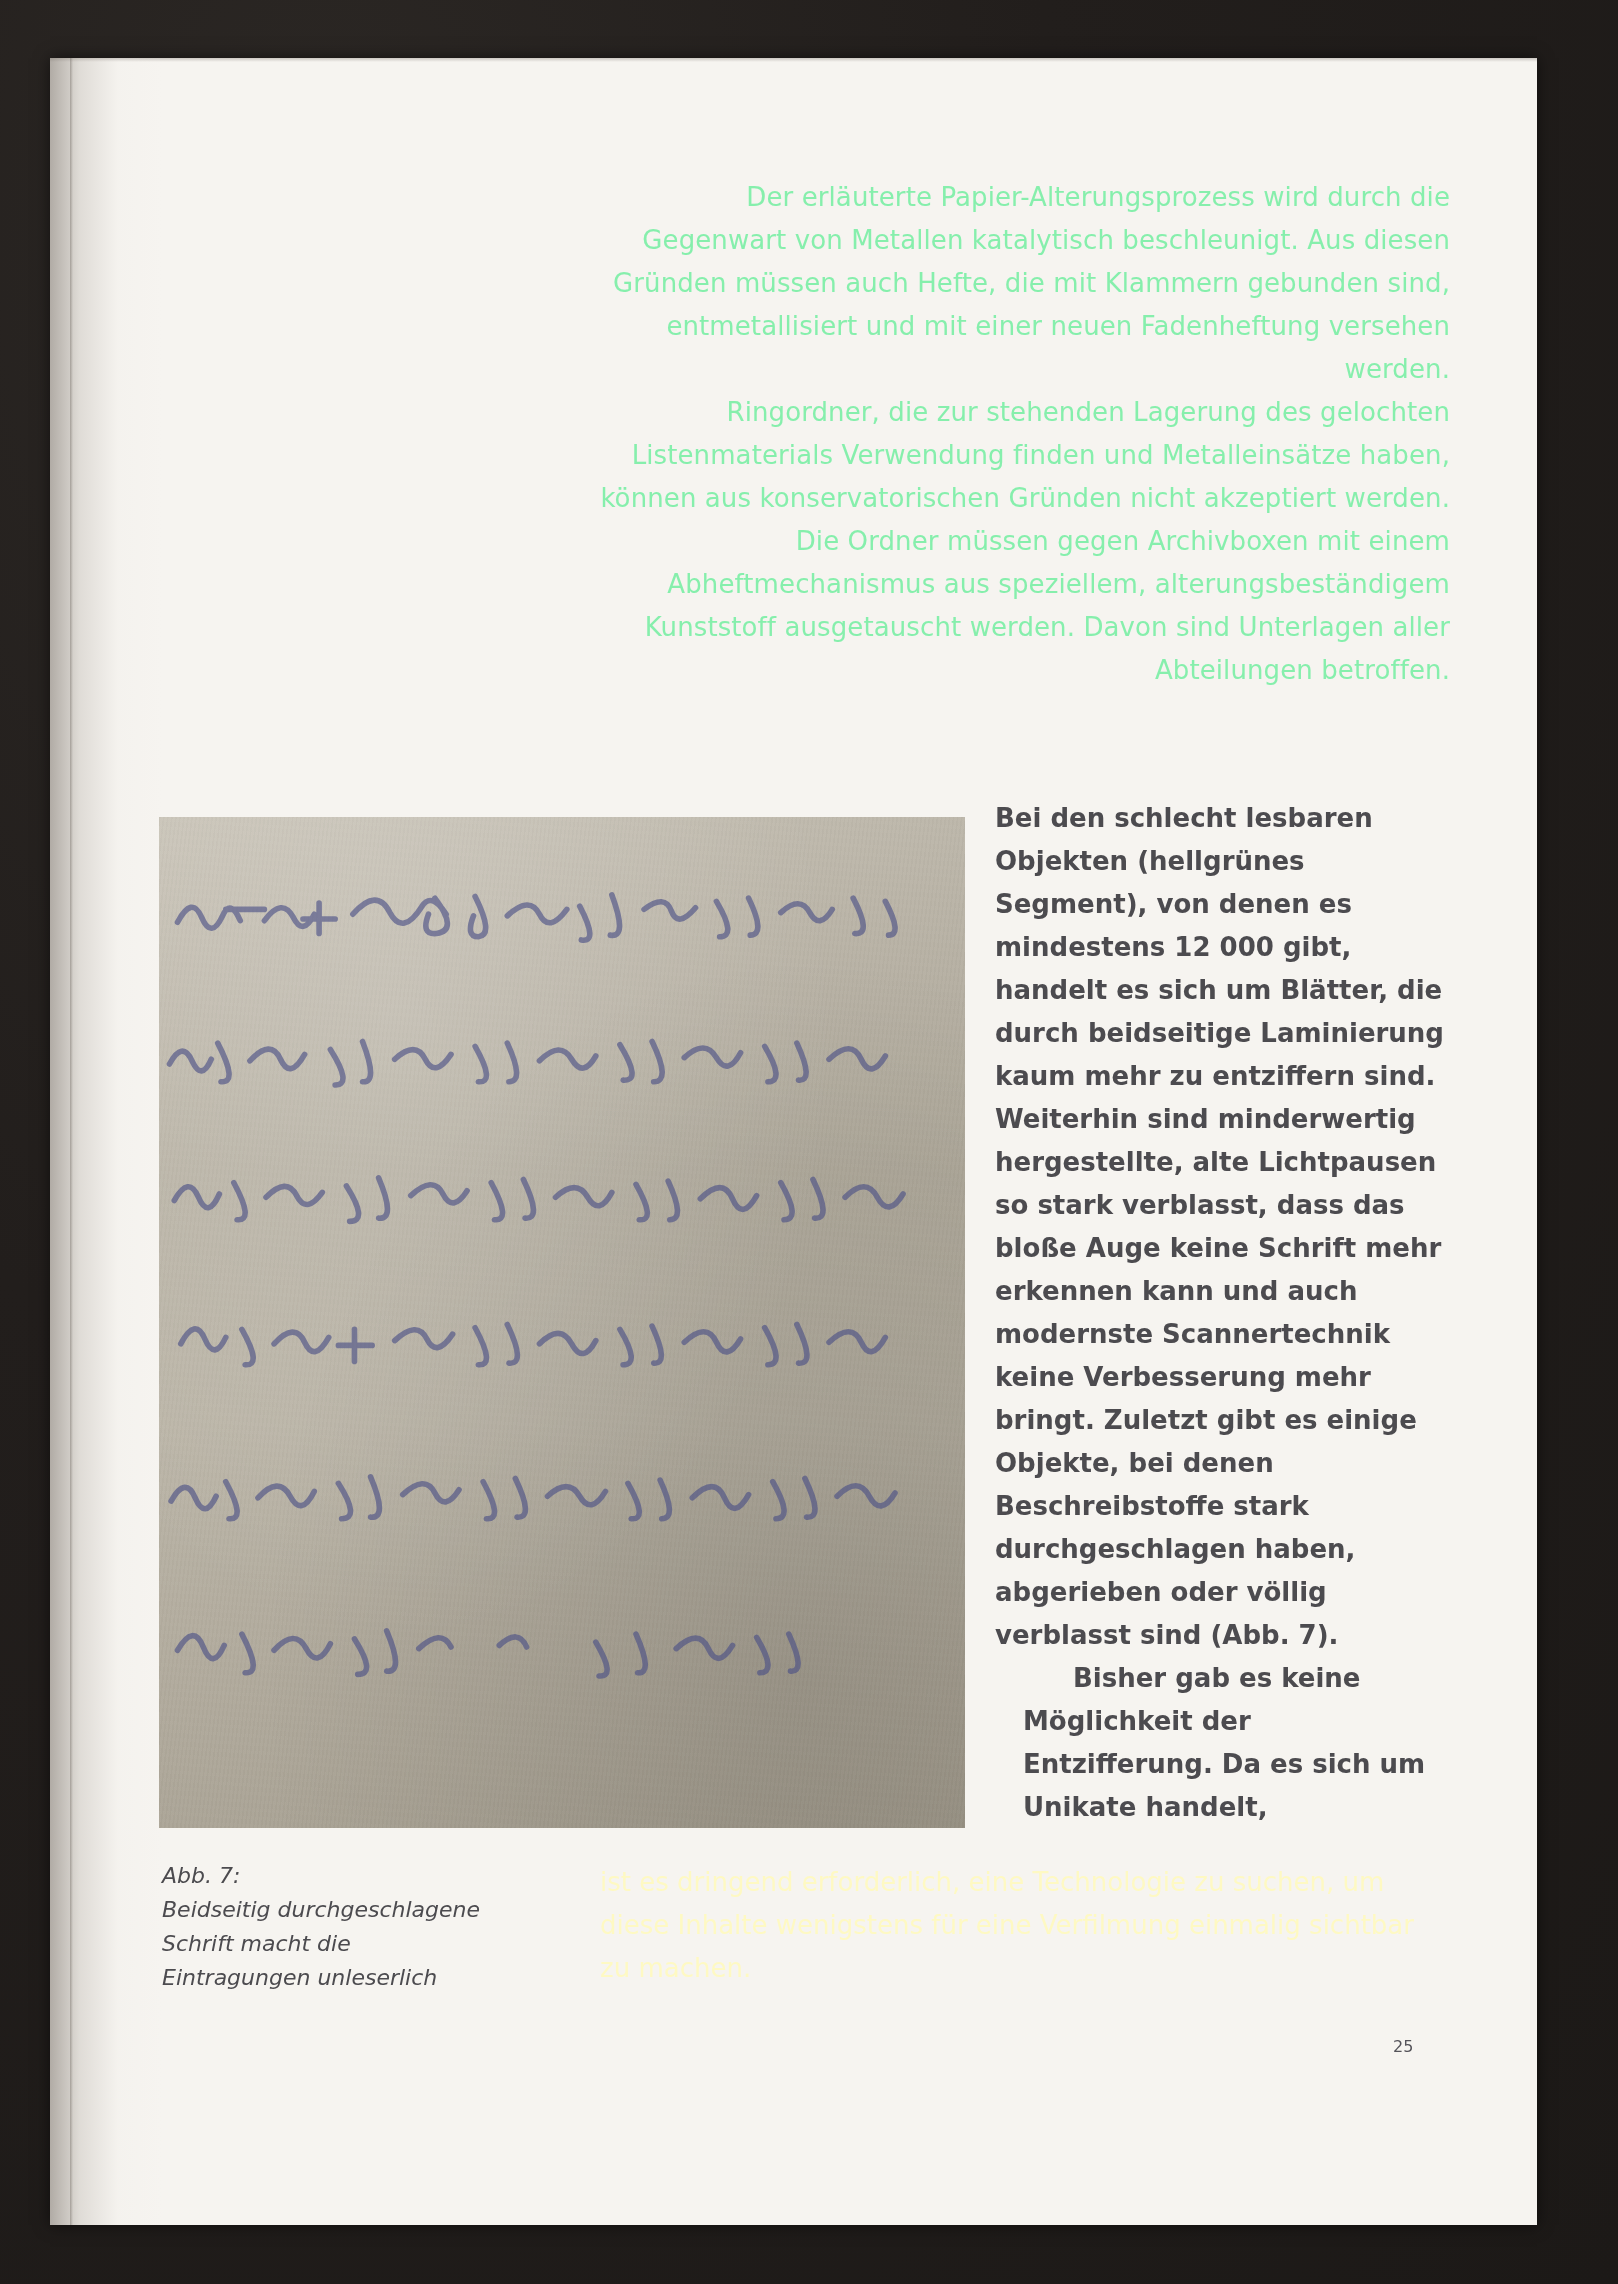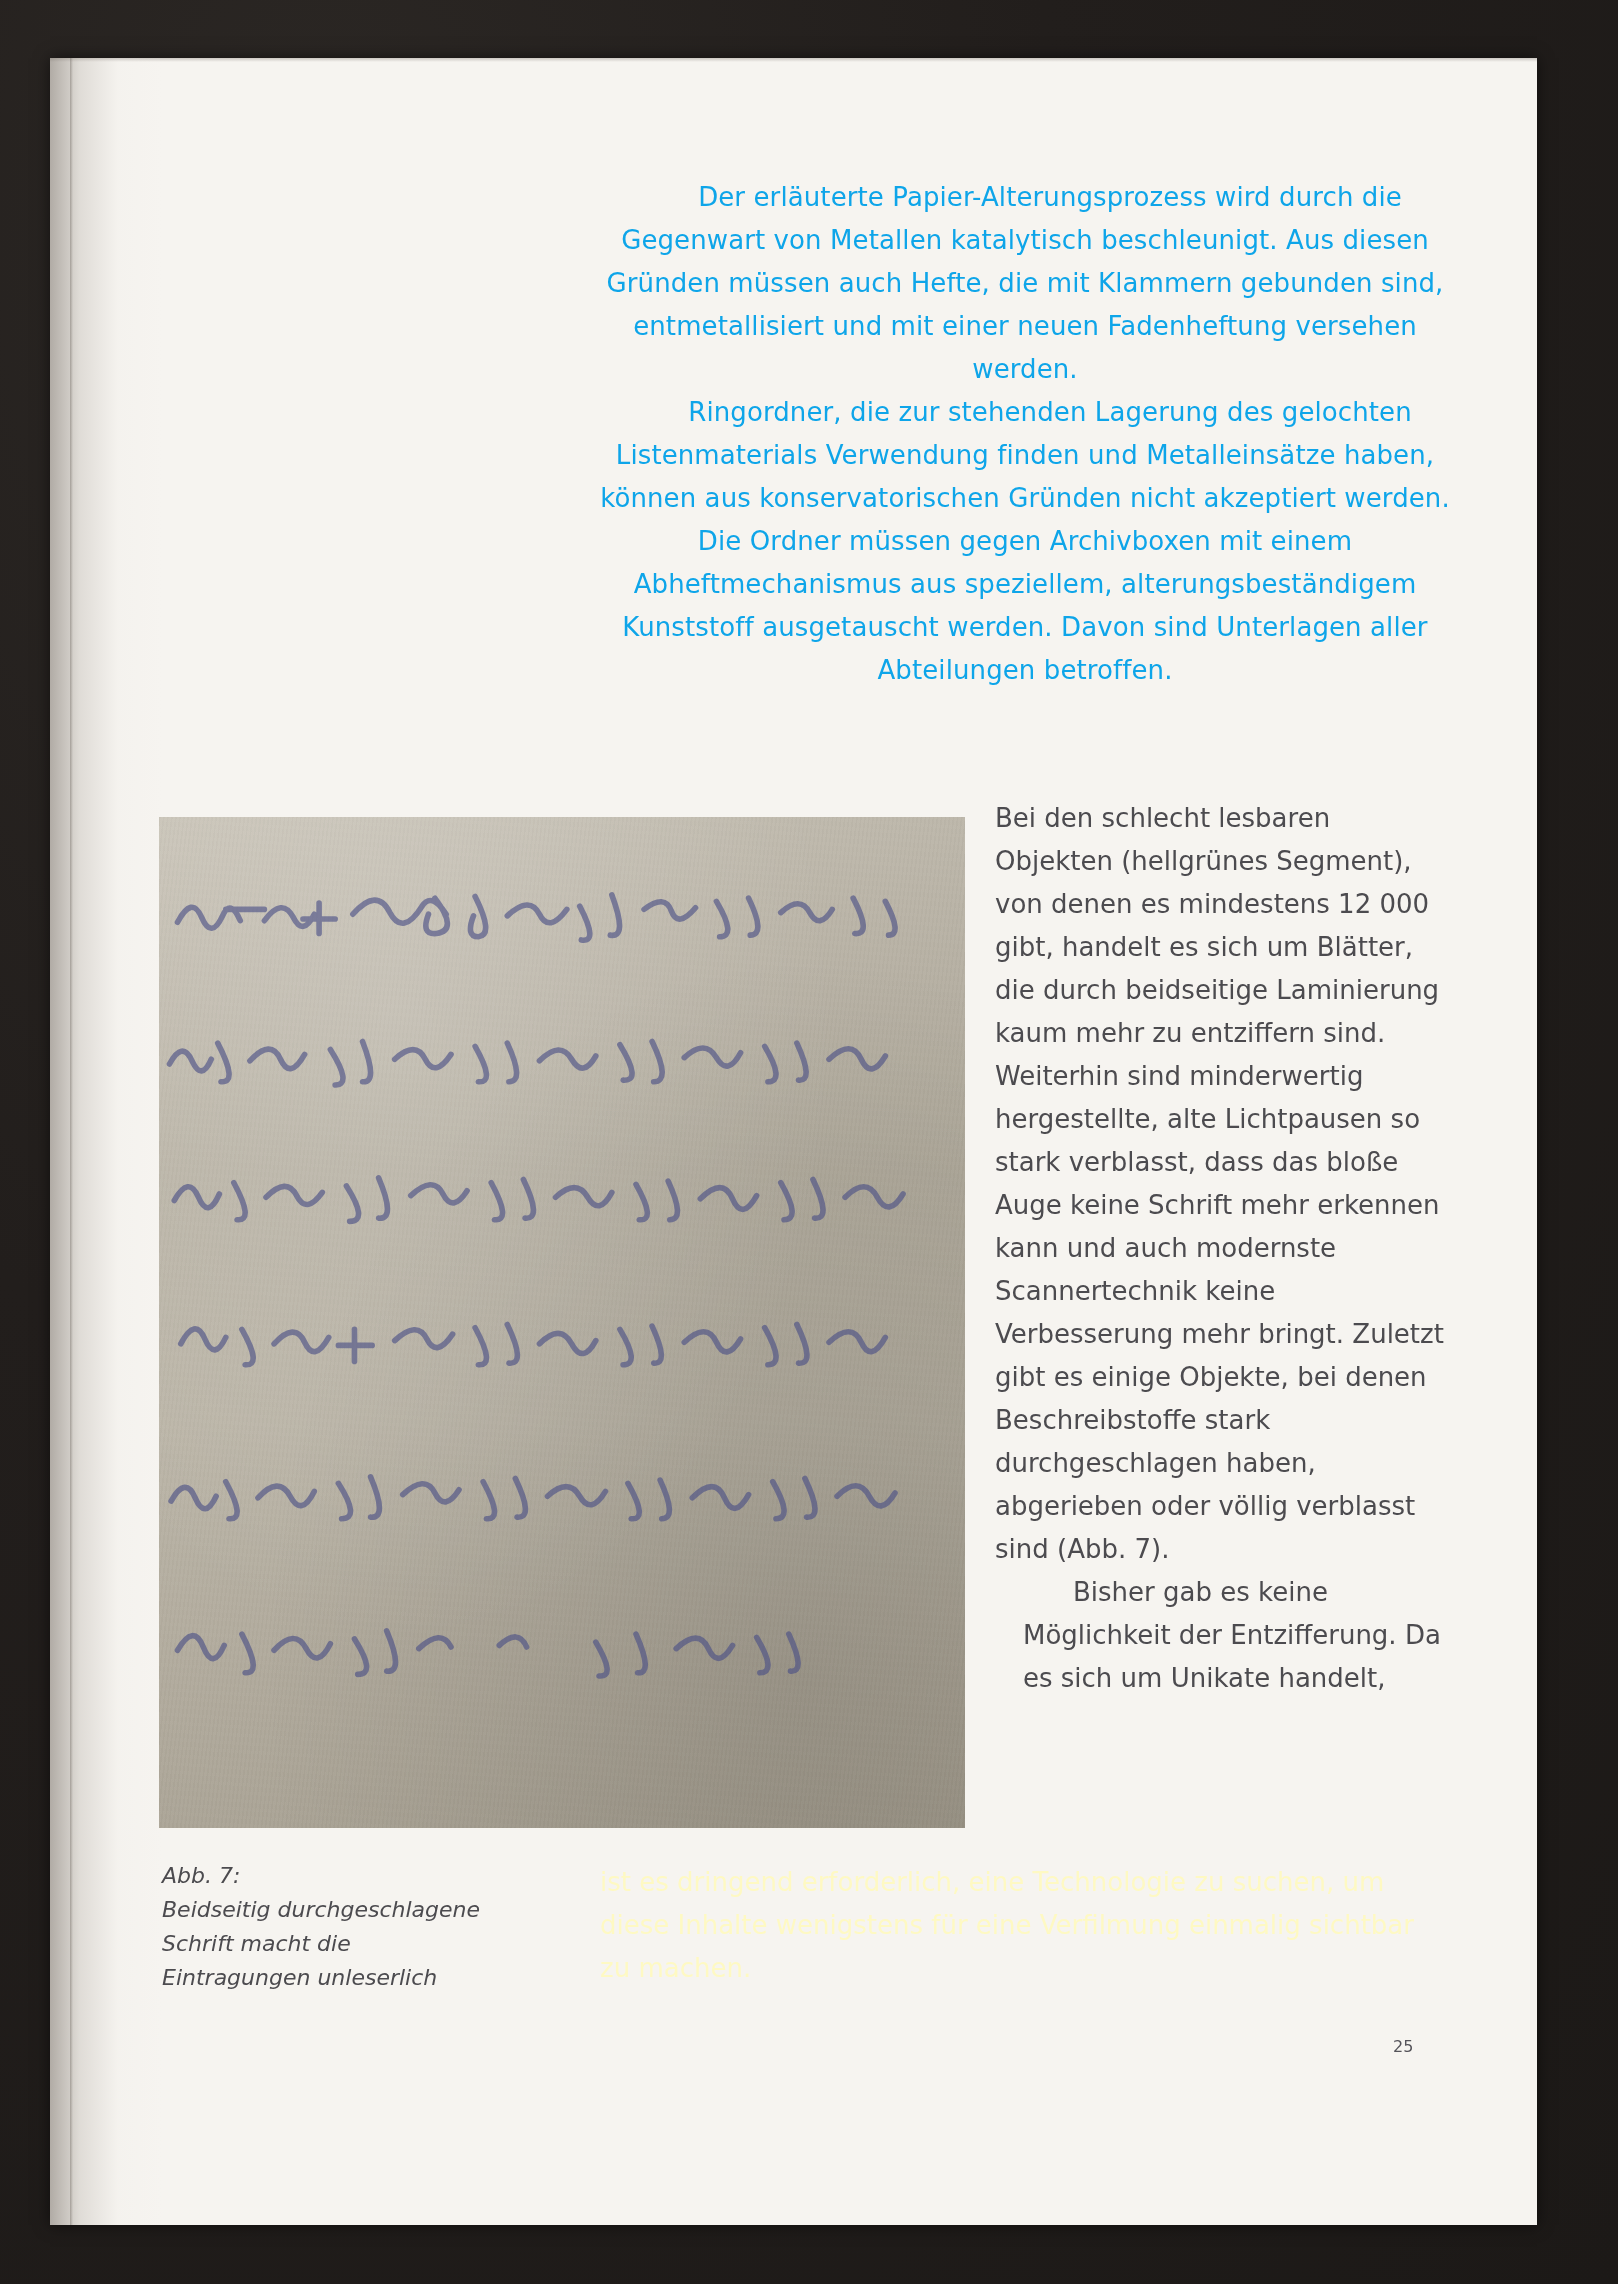--- a/index.html
+++ b/index.html
@@ -65,42 +65,43 @@
     background: linear-gradient(to bottom, rgba(150,143,135,0.45), rgba(255,255,255,0));
     pointer-events: none;
   }
 
   
   .col-right {
     position: absolute;
     left: 600px;
     top: 176px;
     width: 850px;
-    color: #0ea5e9;
+    color: #86efac;
     font-size: 26px;
     line-height: 43px;
-    text-align: center;
+    text-align: right;
     letter-spacing: 0.1px;
   }
   .col-right p {
     margin: 0;
   }
   .col-right p.indent {
     text-indent: 50px;
   }
 
   
   .col-narrow {
     position: absolute;
     left: 995px;
     top: 797px;
     width: 453px;
     color: #4c4b4f;
     font-size: 26px;
     line-height: 43px;
+    font-weight: bold;
   }
   .col-narrow p { margin: 0; }
   .col-narrow p.indent { text-indent: 50px; margin-left: 28px; }
 
   
   .col-bottom {
     position: absolute;
     left: 600px;
     top: 1861px;
     width: 850px;

